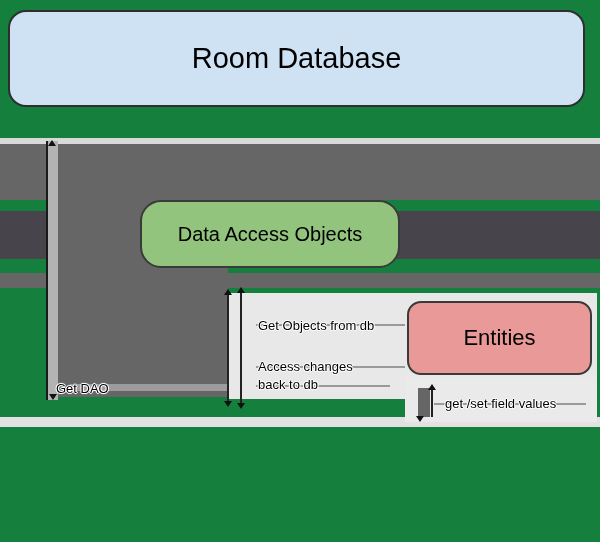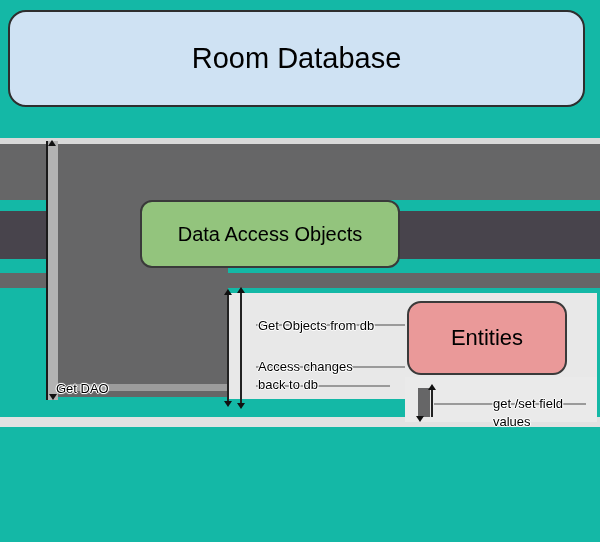--- a/index.html
+++ b/index.html
@@ -1,29 +1,29 @@
 <!DOCTYPE html>
 <html><head>
 <meta charset="utf-8">
 <style>
   html,body{margin:0;padding:0;background:#fff;}
   .stage{
     position:relative;width:600px;height:542px;overflow:hidden;
-    background:#14b8a6;font-family:"Liberation Sans",sans-serif;color:#000;
+    background:#15803d;font-family:"Liberation Sans",sans-serif;color:#000;
   }
   .abs{position:absolute;}
   .node{
     display:flex;align-items:center;justify-content:center;
     box-sizing:border-box;text-align:center;
   }
   .room{left:8px;top:10px;width:577px;height:97px;background:#cfe2f3;
     border:2px solid #2e2e2e;border-radius:18px;font-size:29px;z-index:5;}
   .dao{left:140px;top:200px;width:260px;height:68px;background:#93c47d;
-    border:2px solid #3a3a3a;border-radius:12px;font-size:20px;z-index:5;}
-  .entities{left:407px;top:301px;width:160px;height:74px;background:#ea9999;
+    border:2px solid #3a3a3a;border-radius:21px;font-size:20px;z-index:5;}
+  .entities{left:407px;top:301px;width:185px;height:74px;background:#ea9999;
     border:2px solid #3a3a3a;border-radius:14px;font-size:22px;z-index:5;}
   .rest{left:7px;top:429px;width:579px;height:103px;background:#c9c9c9;
     border:2px solid #3a3a3a;border-radius:26px;font-size:30px;z-index:5;}
 
   .strip-top{left:0;top:138px;width:600px;height:6px;background:#d9d9d9;z-index:1;}
   .band-c{left:0;top:144px;width:600px;height:56px;background:#666667;z-index:1;}
   .band-d{left:0;top:211px;width:600px;height:48px;background:#48444c;z-index:1;}
   .band-e{left:0;top:273px;width:600px;height:15px;background:#666667;z-index:1;}
   .block{left:58px;top:144px;width:170px;height:253px;background:#666667;z-index:2;}
   .panel{left:228px;top:293px;width:369px;height:106px;background:#e8e8e8;z-index:3;}
@@ -46,21 +46,21 @@
     border-top:6px solid #111;}
 
   .strike{height:2px;background:#9a9a9a;z-index:6;}
   .thickline{left:70px;top:384px;width:157px;height:7px;background:#9c9c9c;z-index:3;}
 
   .lbl{font-size:13px;line-height:18px;z-index:8;color:#000;
     text-shadow:0 0 2px #fff,0 0 2px #fff,1px 0 0 #fff,-1px 0 0 #fff,0 1px 0 #fff,0 -1px 0 #fff;}
   .lbl-getdao{left:56px;top:380px;}
   .lbl-getentities{left:258px;top:317px;}
   .lbl-persist{left:258px;top:358px;width:106px;}
-  .lbl-getset{left:445px;top:395px;margin-left:48px;}
+  .lbl-getset{left:445px;top:395px;}
 </style>
 </head>
 <body>
 
 <div class="stage">
 
   <div class="abs strip-top"></div>
   <div class="abs band-c"></div>
   <div class="abs band-d"></div>
   <div class="abs band-e"></div>

